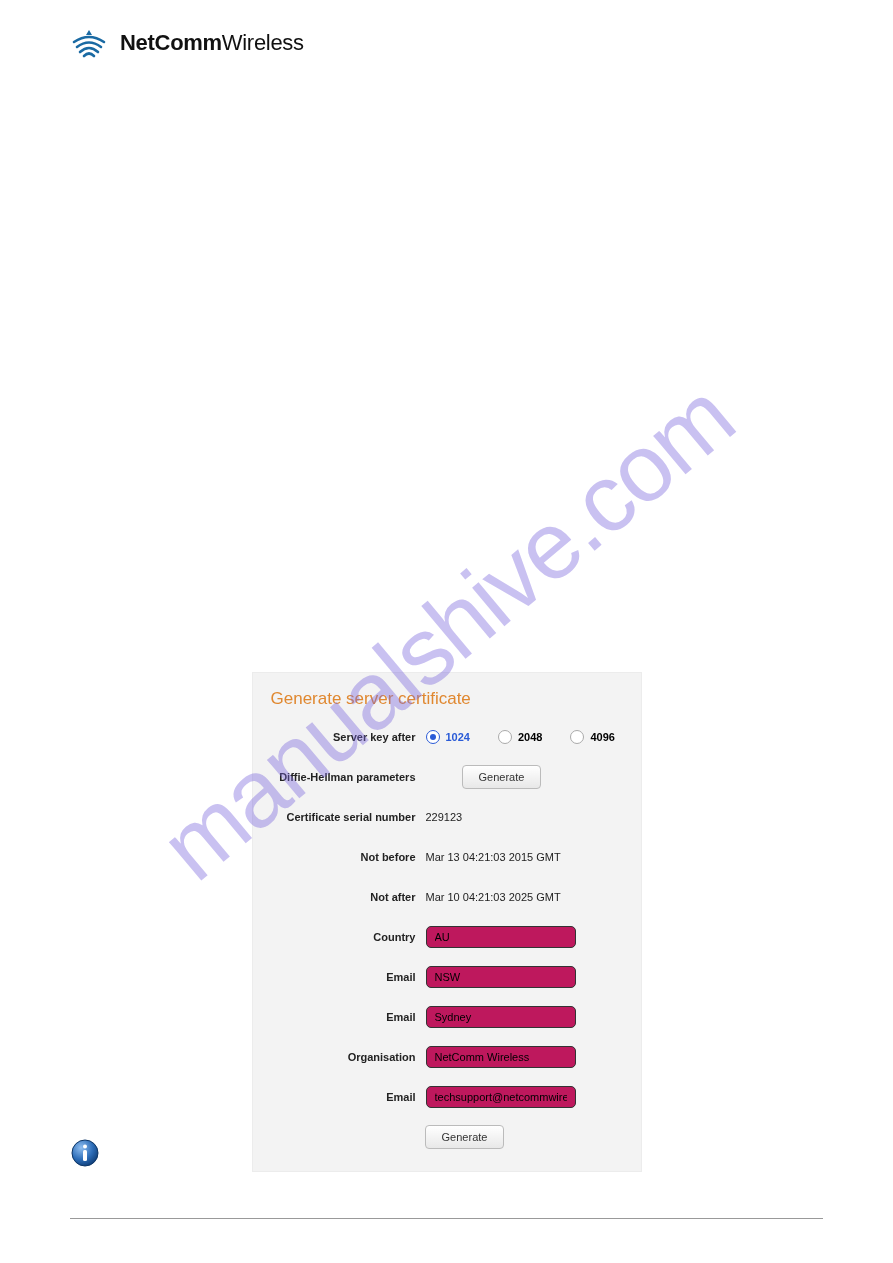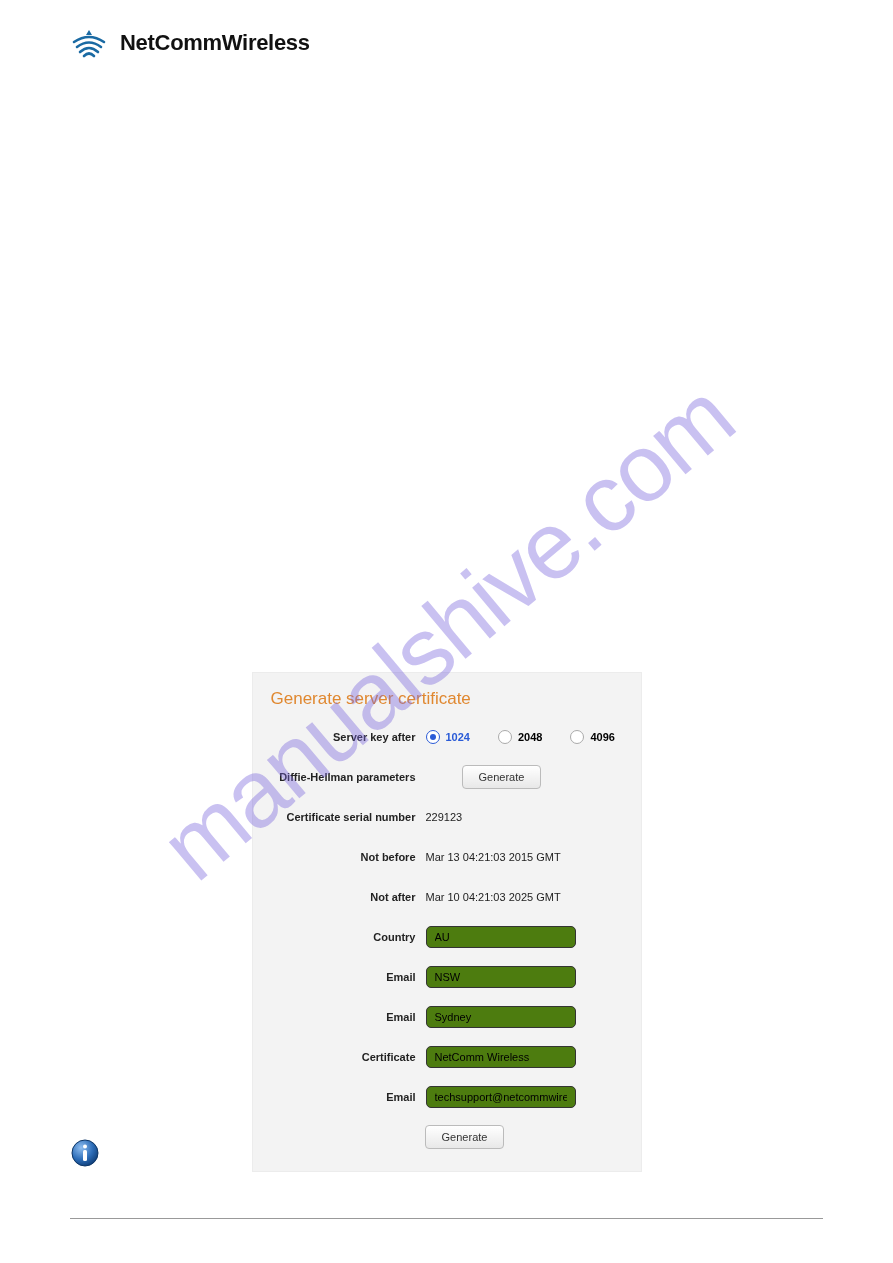--- a/index.html
+++ b/index.html
@@ -22,21 +22,21 @@
     align-items: center;
     gap: 12px;
   }
   .logo-icon svg { display: block; }
   .logo-text {
     font-size: 22px;
     color: #111;
     letter-spacing: -0.3px;
   }
   .logo-text .bold { font-weight: 800; }
-  .logo-text .light { font-weight: 700; }
+  .logo-text .light { font-weight: 400; }
 
   .watermark {
     position: absolute;
     left: 50%;
     top: 50%;
     transform: translate(-50%, -50%) rotate(-40deg);
     font-size: 95px;
     color: rgba(120, 100, 220, 0.4);
     white-space: nowrap;
     font-family: Arial, sans-serif;
@@ -122,21 +122,21 @@
     color: #222;
     font-family: Verdana, Arial, sans-serif;
   }
   .text-input {
     width: 150px;
     height: 22px;
     border: 1px solid #333;
     border-radius: 5px;
     padding: 0 8px;
     font-size: 11px;
-    background: #4d7c0f;
+    background: #be185d;
     font-family: Arial, sans-serif;
   }
   .center-btn {
     display: flex;
     justify-content: center;
     margin-top: 10px;
   }
 
   .info-icon {
     position: absolute;
@@ -245,21 +245,21 @@
     </div>
 
     <div class="form-row">
       <div class="form-label">Email</div>
       <div class="form-control">
         <input class="text-input" value="Sydney" style="">
       </div>
     </div>
 
     <div class="form-row">
-      <div class="form-label">Certificate</div>
+      <div class="form-label">Organisation</div>
       <div class="form-control">
         <input class="text-input" value="NetComm Wireless" style="">
       </div>
     </div>
 
     <div class="form-row">
       <div class="form-label">Email</div>
       <div class="form-control">
         <input class="text-input" value="techsupport@netcommwirele" style="">
       </div>

